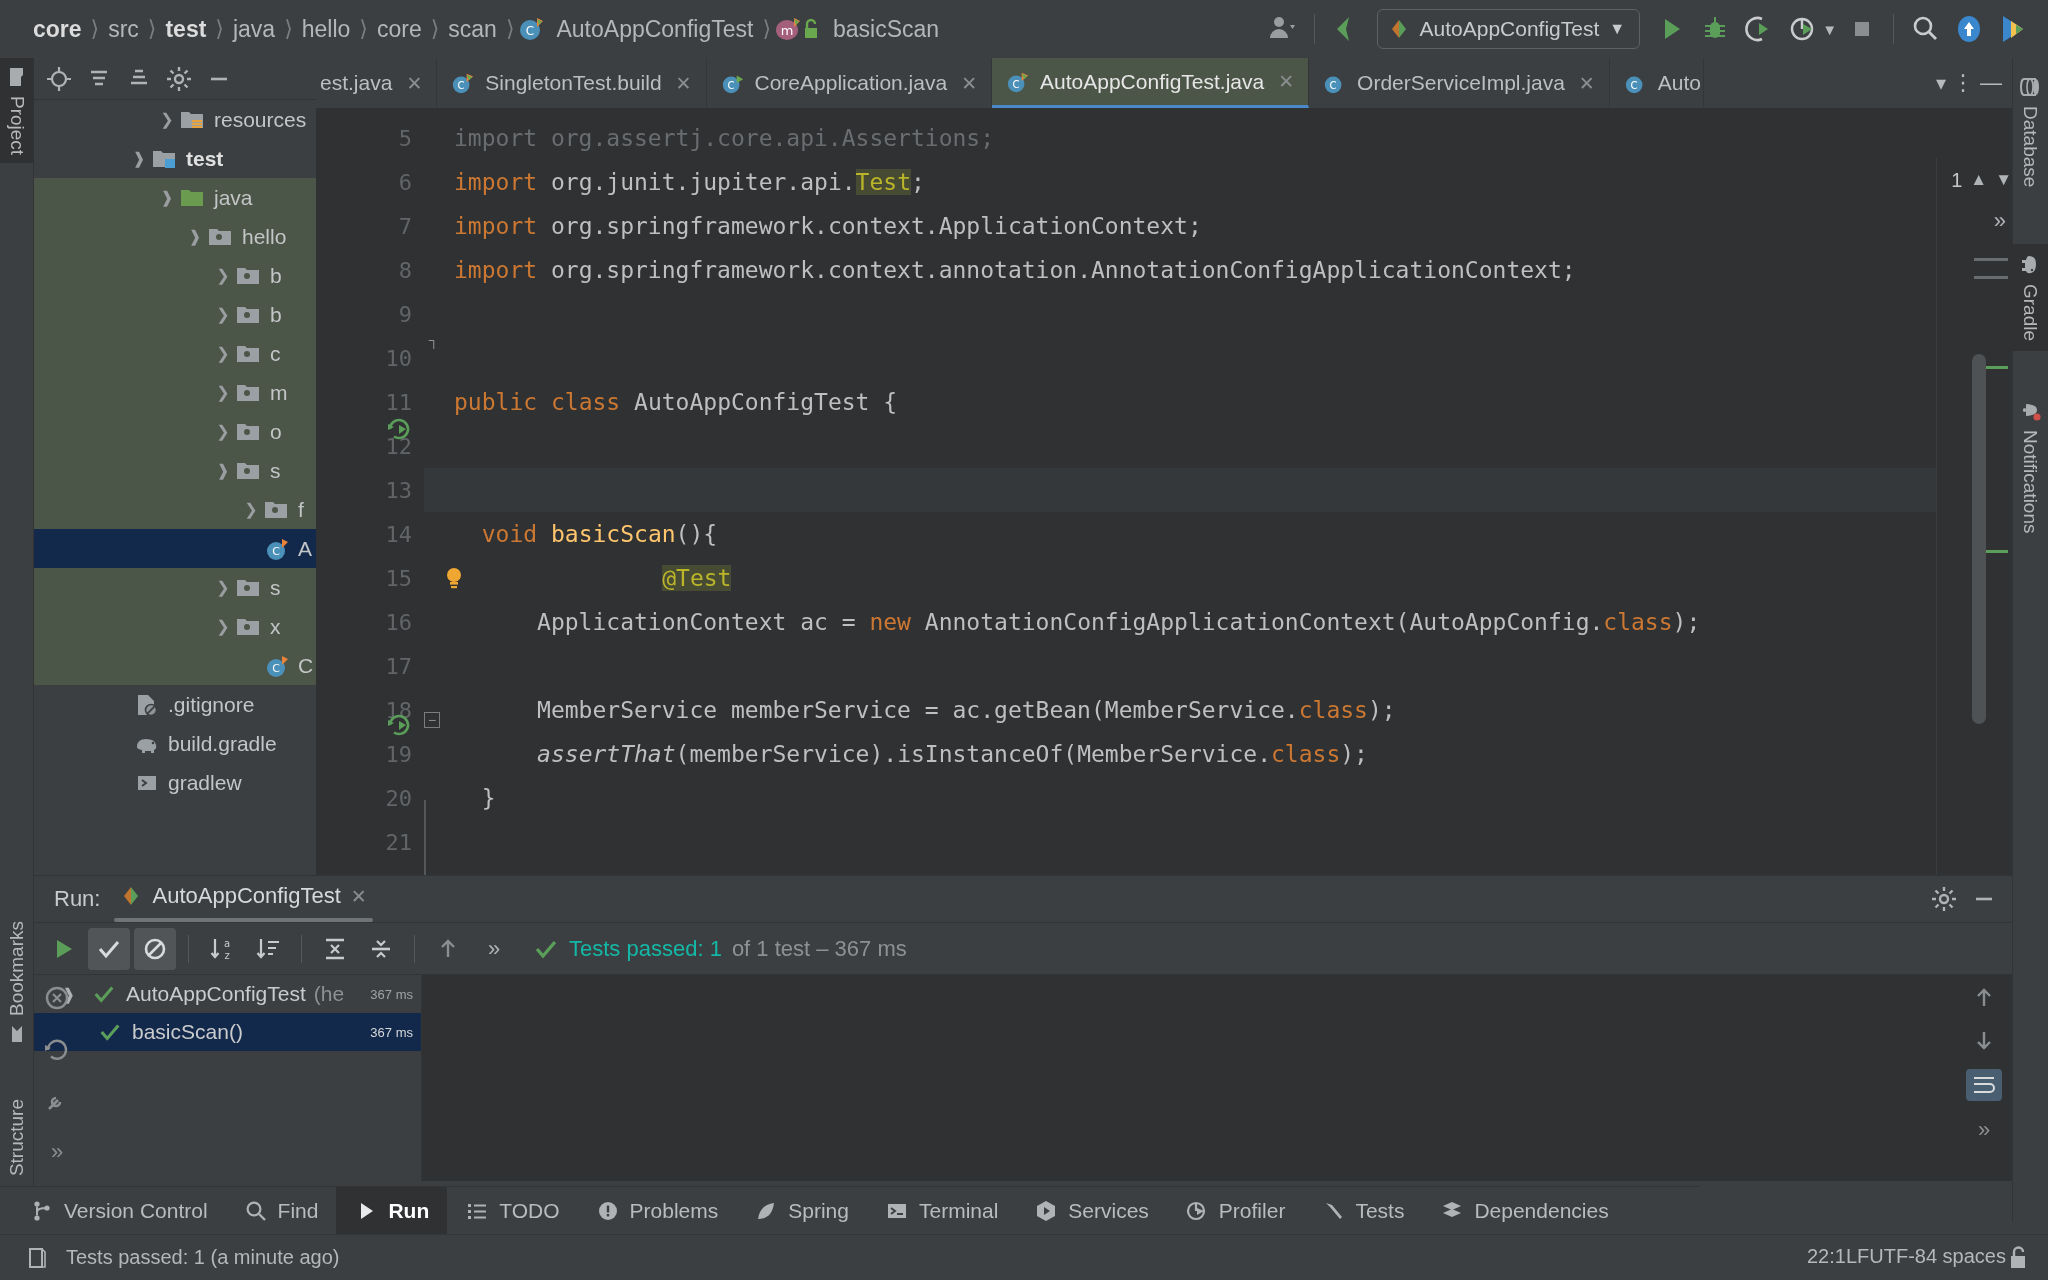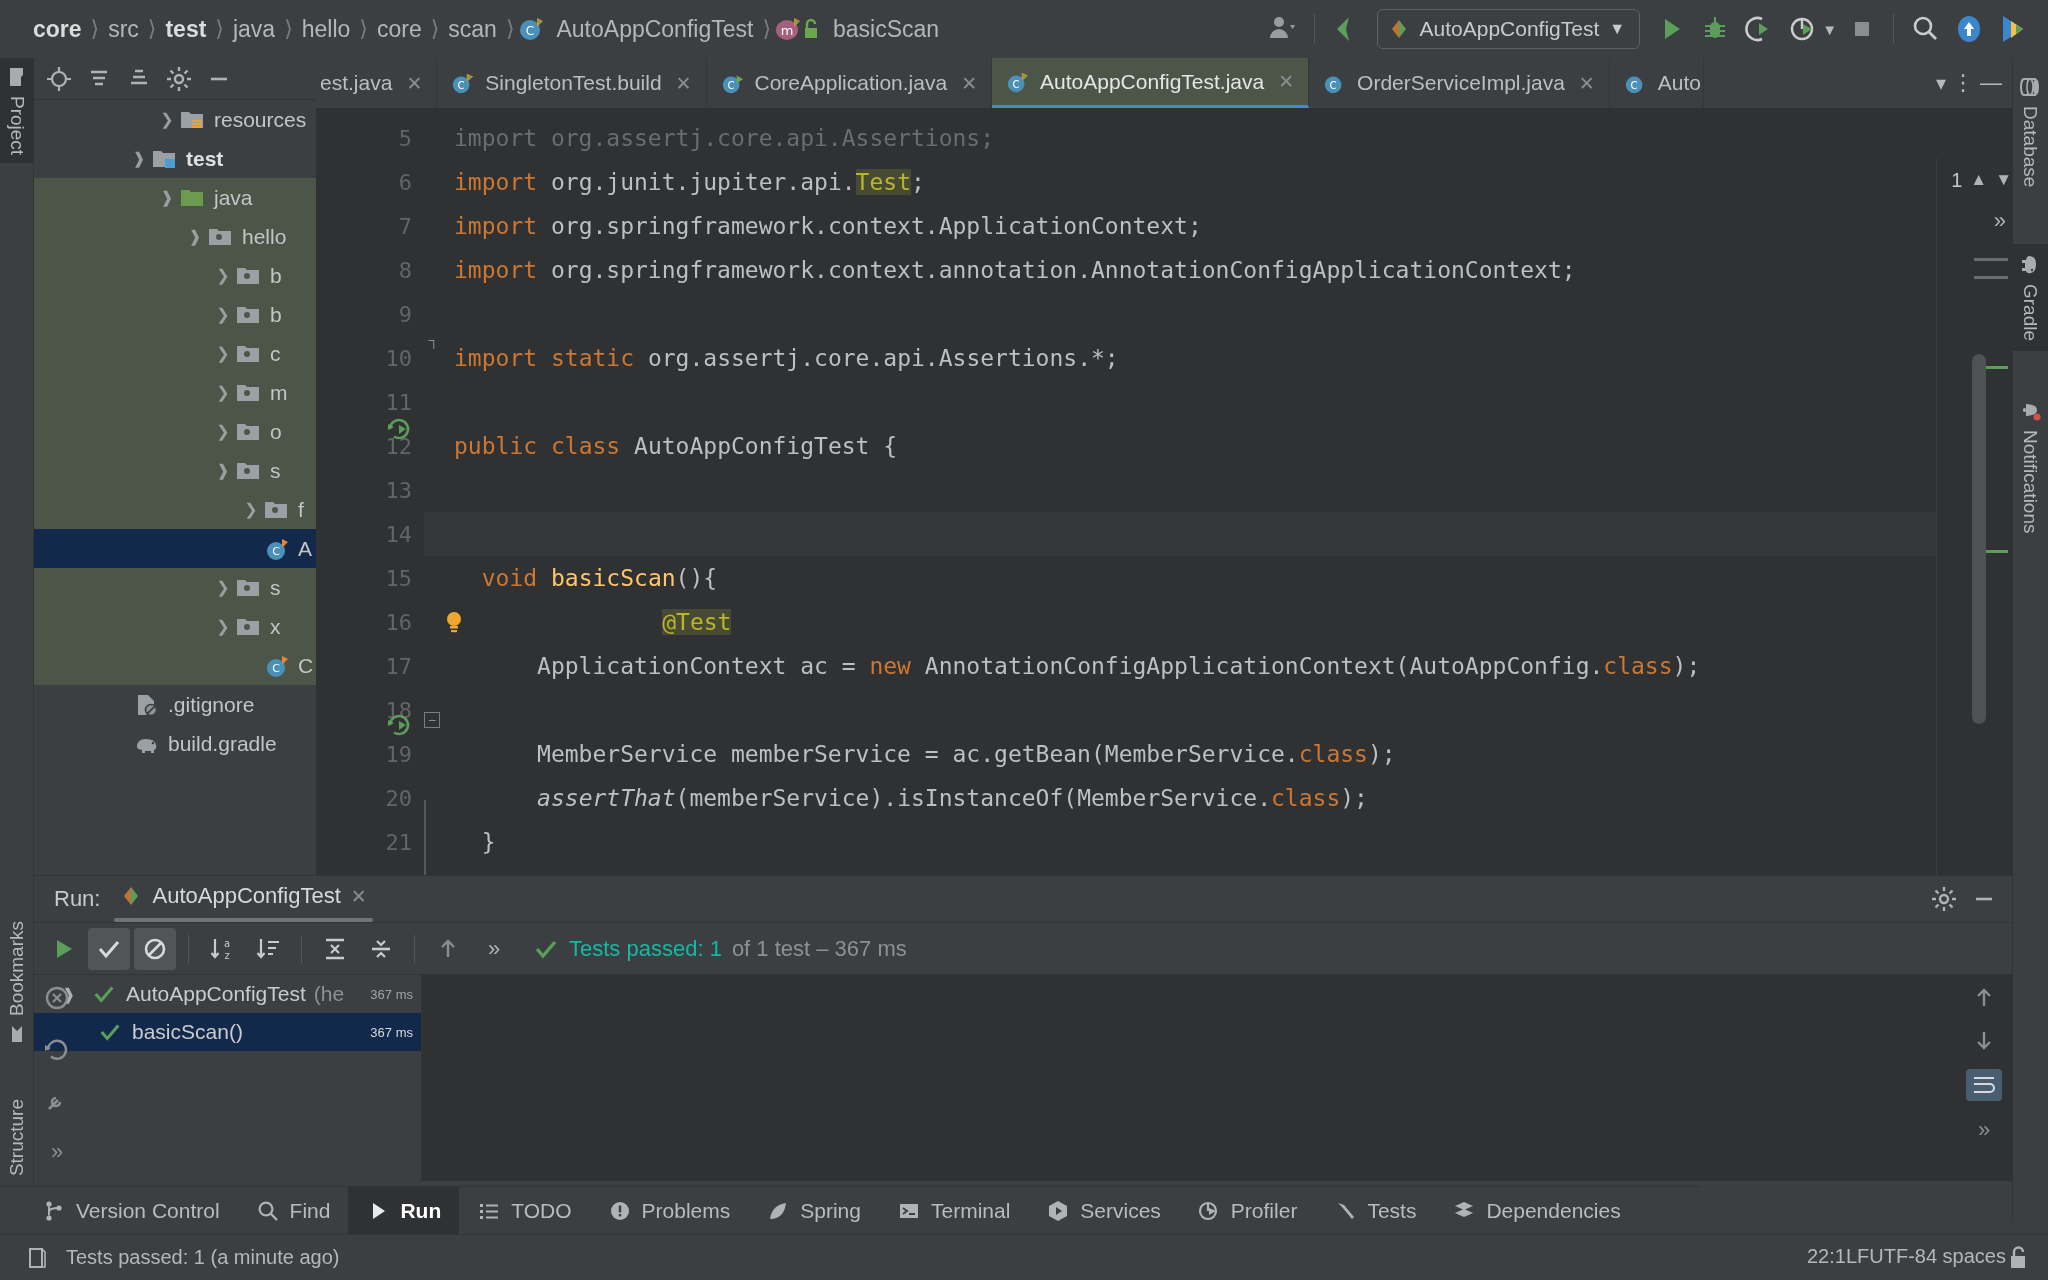--- a/index.html
+++ b/index.html
@@ -207,21 +207,21 @@
     display:flex; flex-direction: column; align-items:center; gap: 16px; padding-top: 10px;
   }
   .run-left-strip {
     position:absolute; left: 0; top: 99px; width: 46px; height: 206px;
     display:flex; flex-direction: column; align-items:center; gap: 22px; padding-top: 8px;
   }
 
   
   .tw-bar {
     position: absolute; left: 0; bottom: 46px; width: 1700px; height: 48px;
-    background: #3c3f41; display:flex; align-items:center; padding-left: 24px; gap: 0;
+    background: #3c3f41; display:flex; align-items:center; padding-left: 12px; gap: 0;
     border-top: 1px solid #323436;
   }
   .tw {
     display:flex; align-items:center; gap: 10px; height: 48px; padding: 0 18px;
     font-size: 21px; color: #b9bbbd; white-space: nowrap;
   }
   .tw.active { background: #2f3133; color: #ffffff; font-weight: bold; }
 
   .status-bar {
     position: absolute; left: 0; bottom: 0; width: 2048px; height: 46px;
@@ -611,20 +611,29 @@
       </div>
       <div class="tree-row" style="padding-left:100px;">
         <span>
           <svg width="26" height="24" viewBox="0 0 26 24">
               <path d="M3 15 q0 -8 9 -8 q9 0 10 6 q1 4 -2 5 l0 3 h-3 l0 -2 h-6 l0 2 h-3 l0 -3 q-5 -1 -5 -3 z" fill="#9aa0a4"></path>
               <circle cx="19" cy="11" r="1.3" fill="#3c3f41"></circle>
             </svg>
         </span>
         <span class="tree-label">build.gradle</span>
       </div>
+      <div class="tree-row" style="padding-left:100px;">
+        <span>
+          <svg width="26" height="24" viewBox="0 0 26 24">
+              <rect x="4" y="5" width="18" height="14" fill="#9aa0a4"></rect>
+              <path d="M8 9 l4 3 l-4 3" stroke="#3c3f41" stroke-width="2" fill="none"></path>
+            </svg>
+        </span>
+        <span class="tree-label">gradlew</span>
+      </div>
     </div>
   </div>
 
   <div class="editor-wrap">
     <div class="tabs-row">
       <div class="etab" style="padding-left:4px;">
         <span>est.java</span>
         <span class="x">✕</span>
       </div>
       <div class="etab">
@@ -732,21 +741,20 @@
           <span class="fold" style="top:596px; border:1px solid #7a7d80; width:16px;height:16px;">−</span>
           <span class="fold" style="top:684px; width:2px; height:240px; background:#55585a;"></span>
 
         </div>
 
         <div class="cline" style="padding-left:30px;"><span class="grey">import org.assertj.core.api.Assertions;</span></div>
         <div class="cline" style="padding-left:30px;"><span class="kw">import</span><span> org.junit.jupiter.api.</span><span class="hlbg ann">Test</span><span>;</span></div>
         <div class="cline" style="padding-left:30px;"><span class="kw">import</span><span> org.springframework.context.ApplicationContext;</span></div>
         <div class="cline" style="padding-left:30px;"><span class="kw">import</span><span> org.springframework.context.annotation.AnnotationConfigApplicationContext;</span></div>
         <div class="cline">&nbsp;</div>
-        <div class="cline" style="padding-left:30px;"><span class="kw">import</span><span> </span><span class="kw">static</span><span> org.assertj.core.api.Assertions.*;</span></div>
         <div class="cline">&nbsp;</div>
         <div class="cline" style="padding-left:30px;"><span class="kw">public</span><span> </span><span class="kw">class</span><span> AutoAppConfigTest {</span></div>
         <div class="cline">&nbsp;</div>
         <div class="cline hl" style="padding-left:30px;position:relative;">
           <span style="position:absolute;left:16px;top:8px;">
             <svg width="28" height="28" viewBox="0 0 28 28">
                 <circle cx="14" cy="11" r="7" fill="#f0a732"></circle>
                 <rect x="10" y="18" width="8" height="2.6" fill="#f0a732"></rect>
                 <rect x="11" y="22" width="6" height="2.2" fill="#f0a732"></rect>
               </svg>

